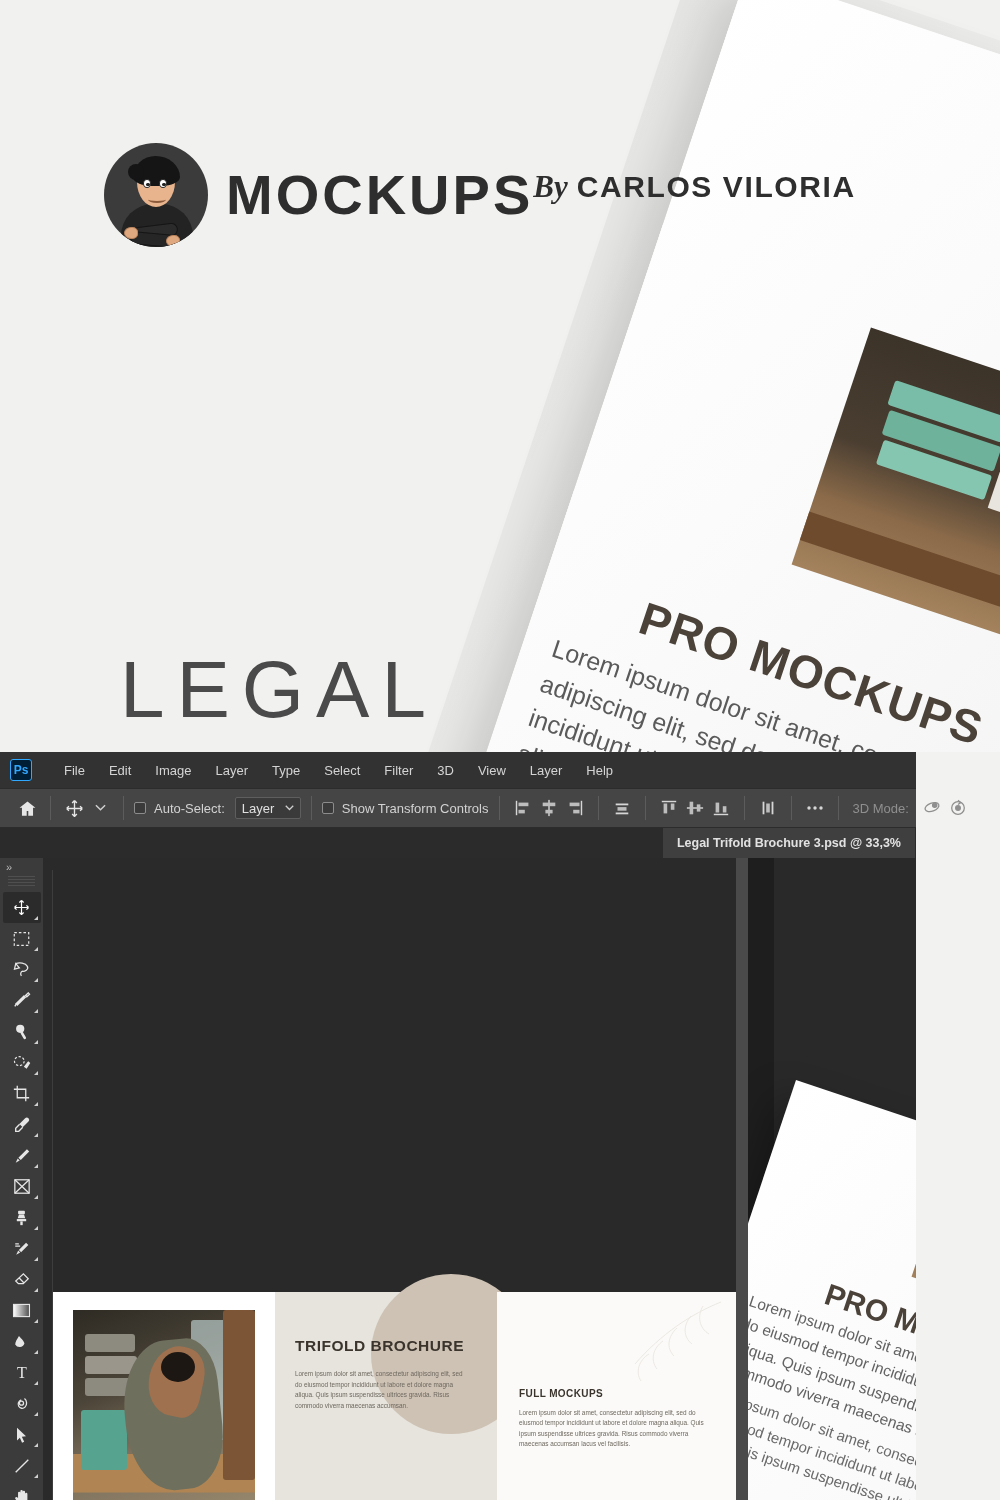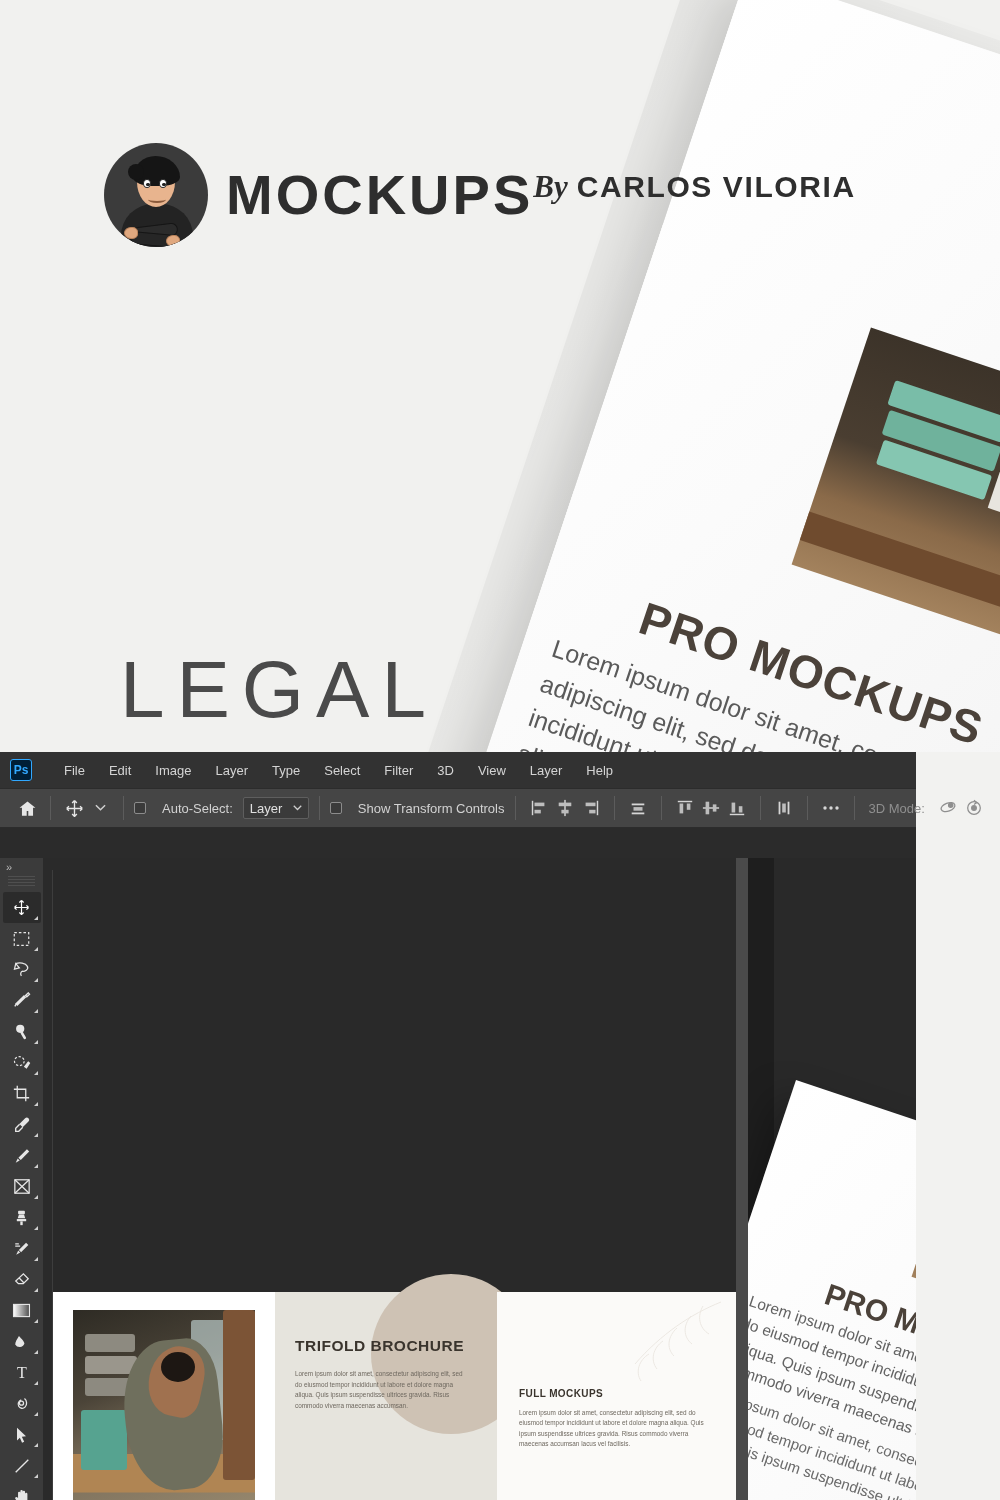--- a/index.html
+++ b/index.html
@@ -241,21 +241,21 @@
     display:flex; align-items:center; justify-content:center;
     flex:none;
   }
   .chk {
     width: 12px; height: 12px;
     border: 1px solid #8c8c8c;
     background: #3a3a3a;
     border-radius: 2px;
     flex:none;
   }
-  .ob-label { margin-left:16px; white-space:nowrap; }
+  .ob-label { margin-left:8px; white-space:nowrap; }
   #layer-select {
     margin-left: 10px;
     background: #3a3a3a;
     border: 1px solid #5e5e5e;
     border-radius: 2px;
     height: 22px;
     min-width: 66px;
     display:flex; align-items:center; justify-content:space-between;
     padding: 0 6px;
     font-size: 13px;
@@ -619,20 +619,23 @@
       <svg width="20" height="18" viewBox="0 0 22 20" fill="none" stroke="#8f8f8f" stroke-width="1.4">
         <circle cx="11" cy="10" r="7"></circle>
           <circle cx="11" cy="10" r="2.6" fill="#8f8f8f"></circle>
           <path d="M11 1.5 14 4l-3 2.2"></path>
       </svg>
     </div>
   </div>
 
   <div id="tabbar">
     <div style="flex:1"></div>
+    <div class="doc-tab" style="background:#3f3f3f">
+      <span>Legal Trifold Brochure 3.psd @ 33,3%</span>
+    </div>
   </div>
 
   <div id="tools">
     <div id="tools-collapse">»</div>
     <div id="tools-grip"></div>
 
     <div class="tool active">
       <svg width="17" height="17" viewBox="0 0 24 24" fill="none" stroke="#fff" stroke-width="1.7">
         <path d="M12 2v20M2 12h20M12 2l-3 3M12 2l3 3M12 22l-3-3M12 22l3-3M2 12l3-3M2 12l3 3M22 12l-3-3M22 12l-3 3"></path>
       </svg>

